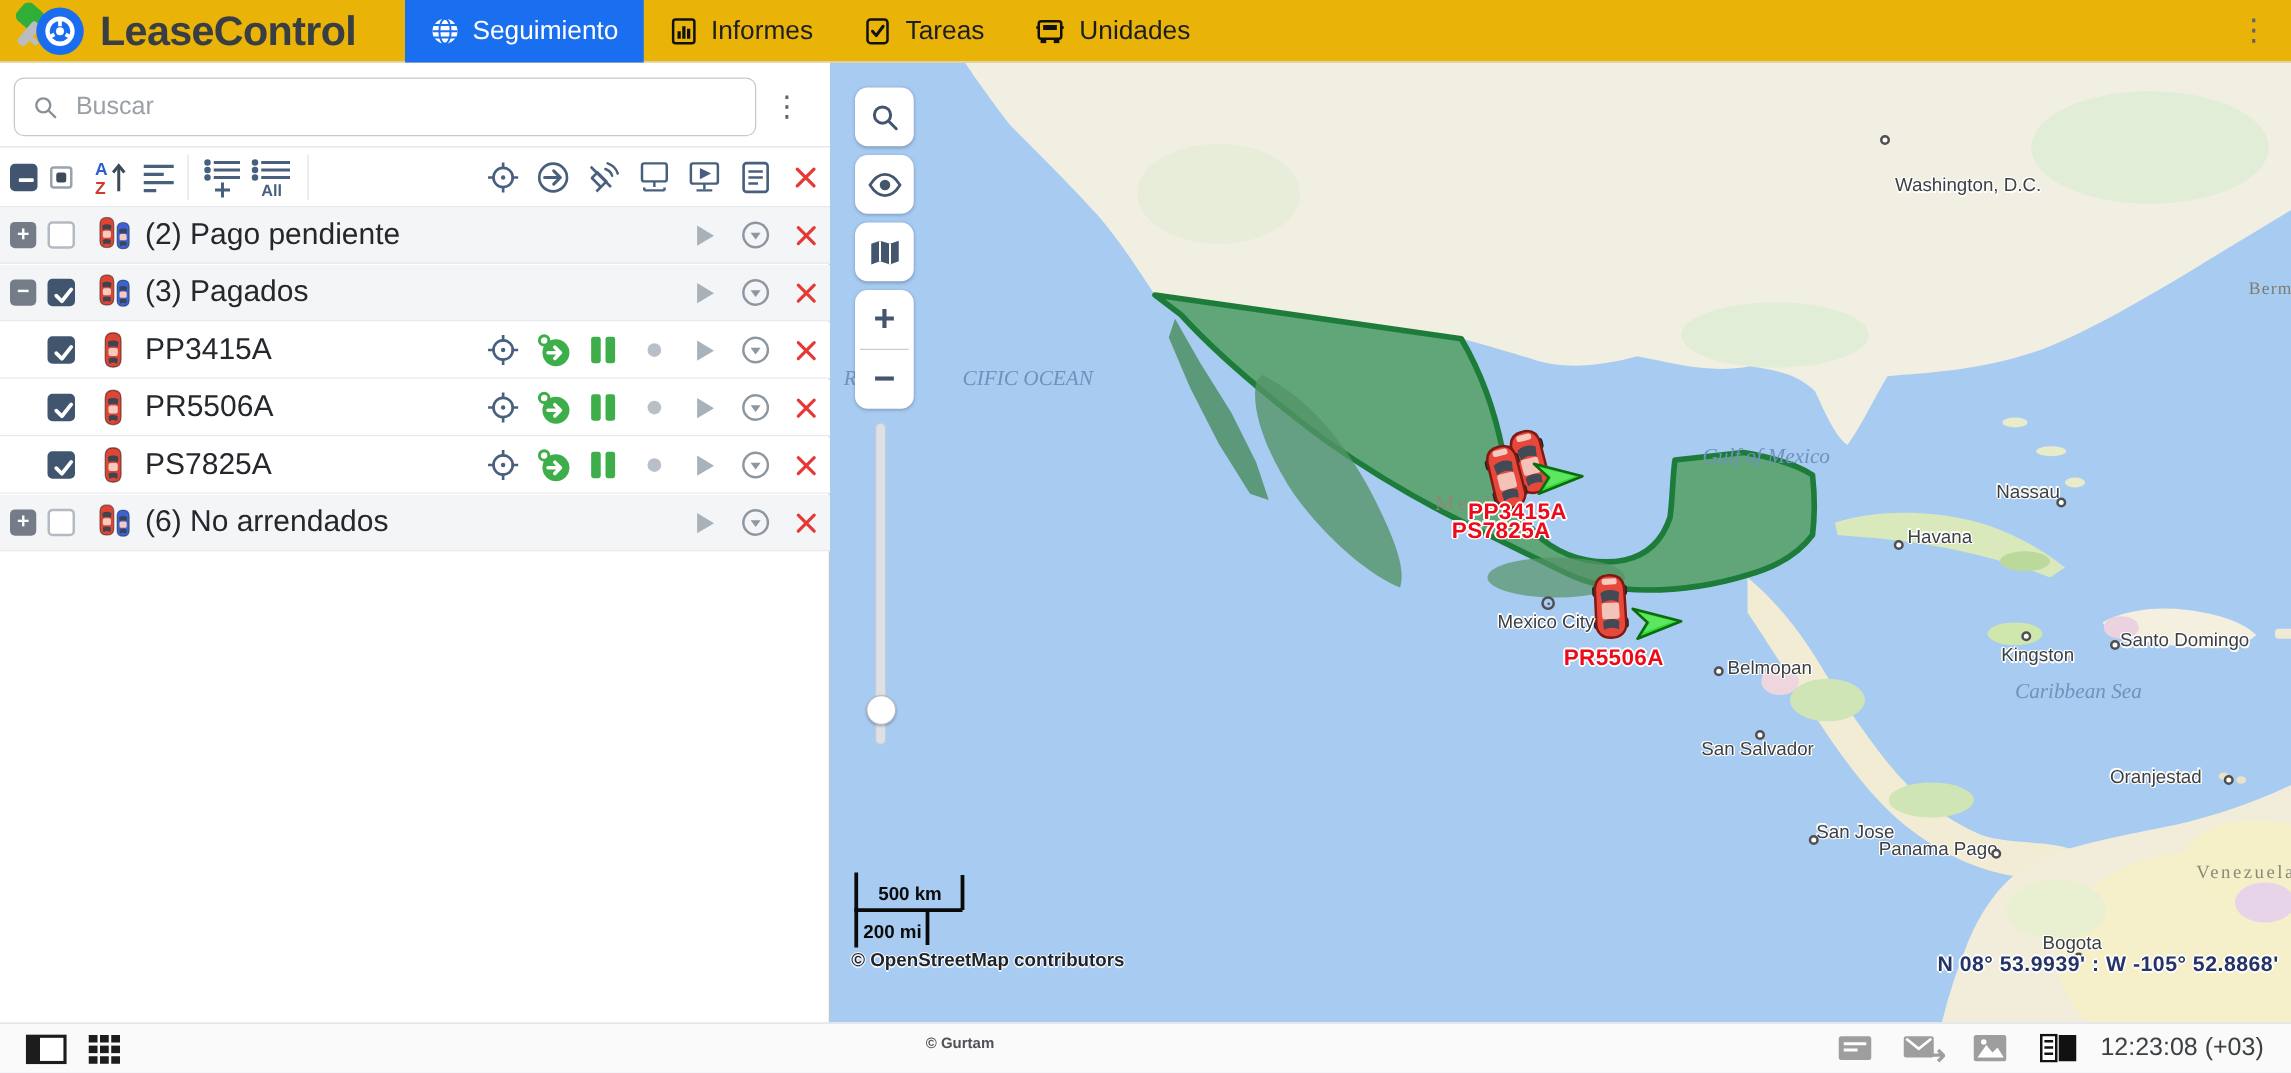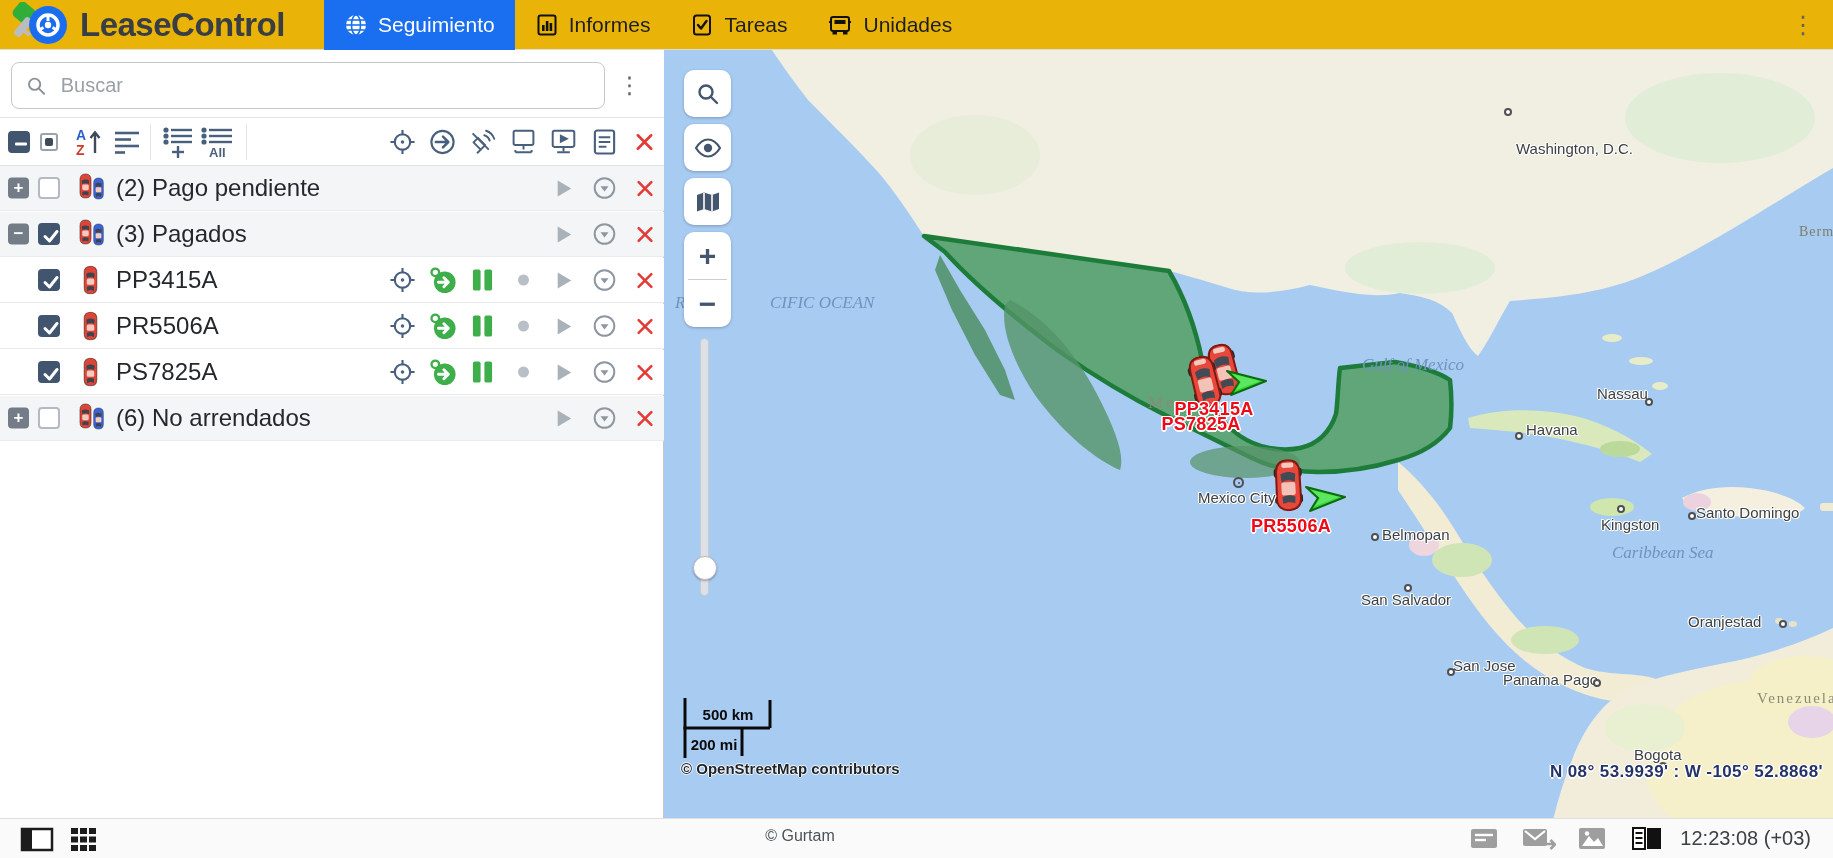--- a/index.html
+++ b/index.html
@@ -52,21 +52,21 @@
   #zoompill .div{position:absolute;left:4px;top:47px;width:39px;height:1px;background:#c9ced4;}
   #slider{position:absolute;left:700px;top:338px;width:9px;height:258px;background:#dde1e6;border:1px solid #c7ccd2;border-radius:5px;z-index:5;}
   #slider-handle{position:absolute;left:693px;top:556px;width:24px;height:24px;background:#fff;border:1px solid #b7bcc4;border-radius:50%;box-shadow:0 1px 2px rgba(0,0,0,.3);z-index:6;}
   #scalebar{position:absolute;left:680px;top:696px;z-index:4;}
   #attrib{position:absolute;left:681px;top:760px;font-size:15px;font-weight:700;color:#1f2328;z-index:4;
     text-shadow:1px 0 0 rgba(255,255,255,.8),-1px 0 0 rgba(255,255,255,.8),0 1px 0 rgba(255,255,255,.8),0 -1px 0 rgba(255,255,255,.8);}
   #coords{position:absolute;right:10px;top:762px;font-size:17px;font-weight:700;color:#253468;letter-spacing:.4px;z-index:4;
     text-shadow:1.5px 0 0 #fff,-1.5px 0 0 #fff,0 1.5px 0 #fff,0 -1.5px 0 #fff;}
   
   #statusbar{position:absolute;left:0;top:818px;width:1833px;height:40px;background:#fafafa;border-top:1px solid #e0e0e0;z-index:20;}
-  #gurtam{position:absolute;left:800px;top:8px;transform:translateX(-50%);font-size:16px;color:#4e5256;}
+  #gurtam{position:absolute;left:768px;top:8px;transform:translateX(-50%);font-size:12px;color:#4e5256;font-weight:bold;}
   #clock{position:absolute;right:22px;top:8px;font-size:20px;color:#3c4043;}
   .sbic{position:absolute;top:8px;}
 </style>
 </head>
 <body>
 
 <svg width="0" height="0" style="position:absolute">
   <defs>
     <symbol id="sym-car" viewBox="0 0 30 52">
       <rect x="1" y="9" width="28" height="9" rx="3" fill="#20262e"></rect>

